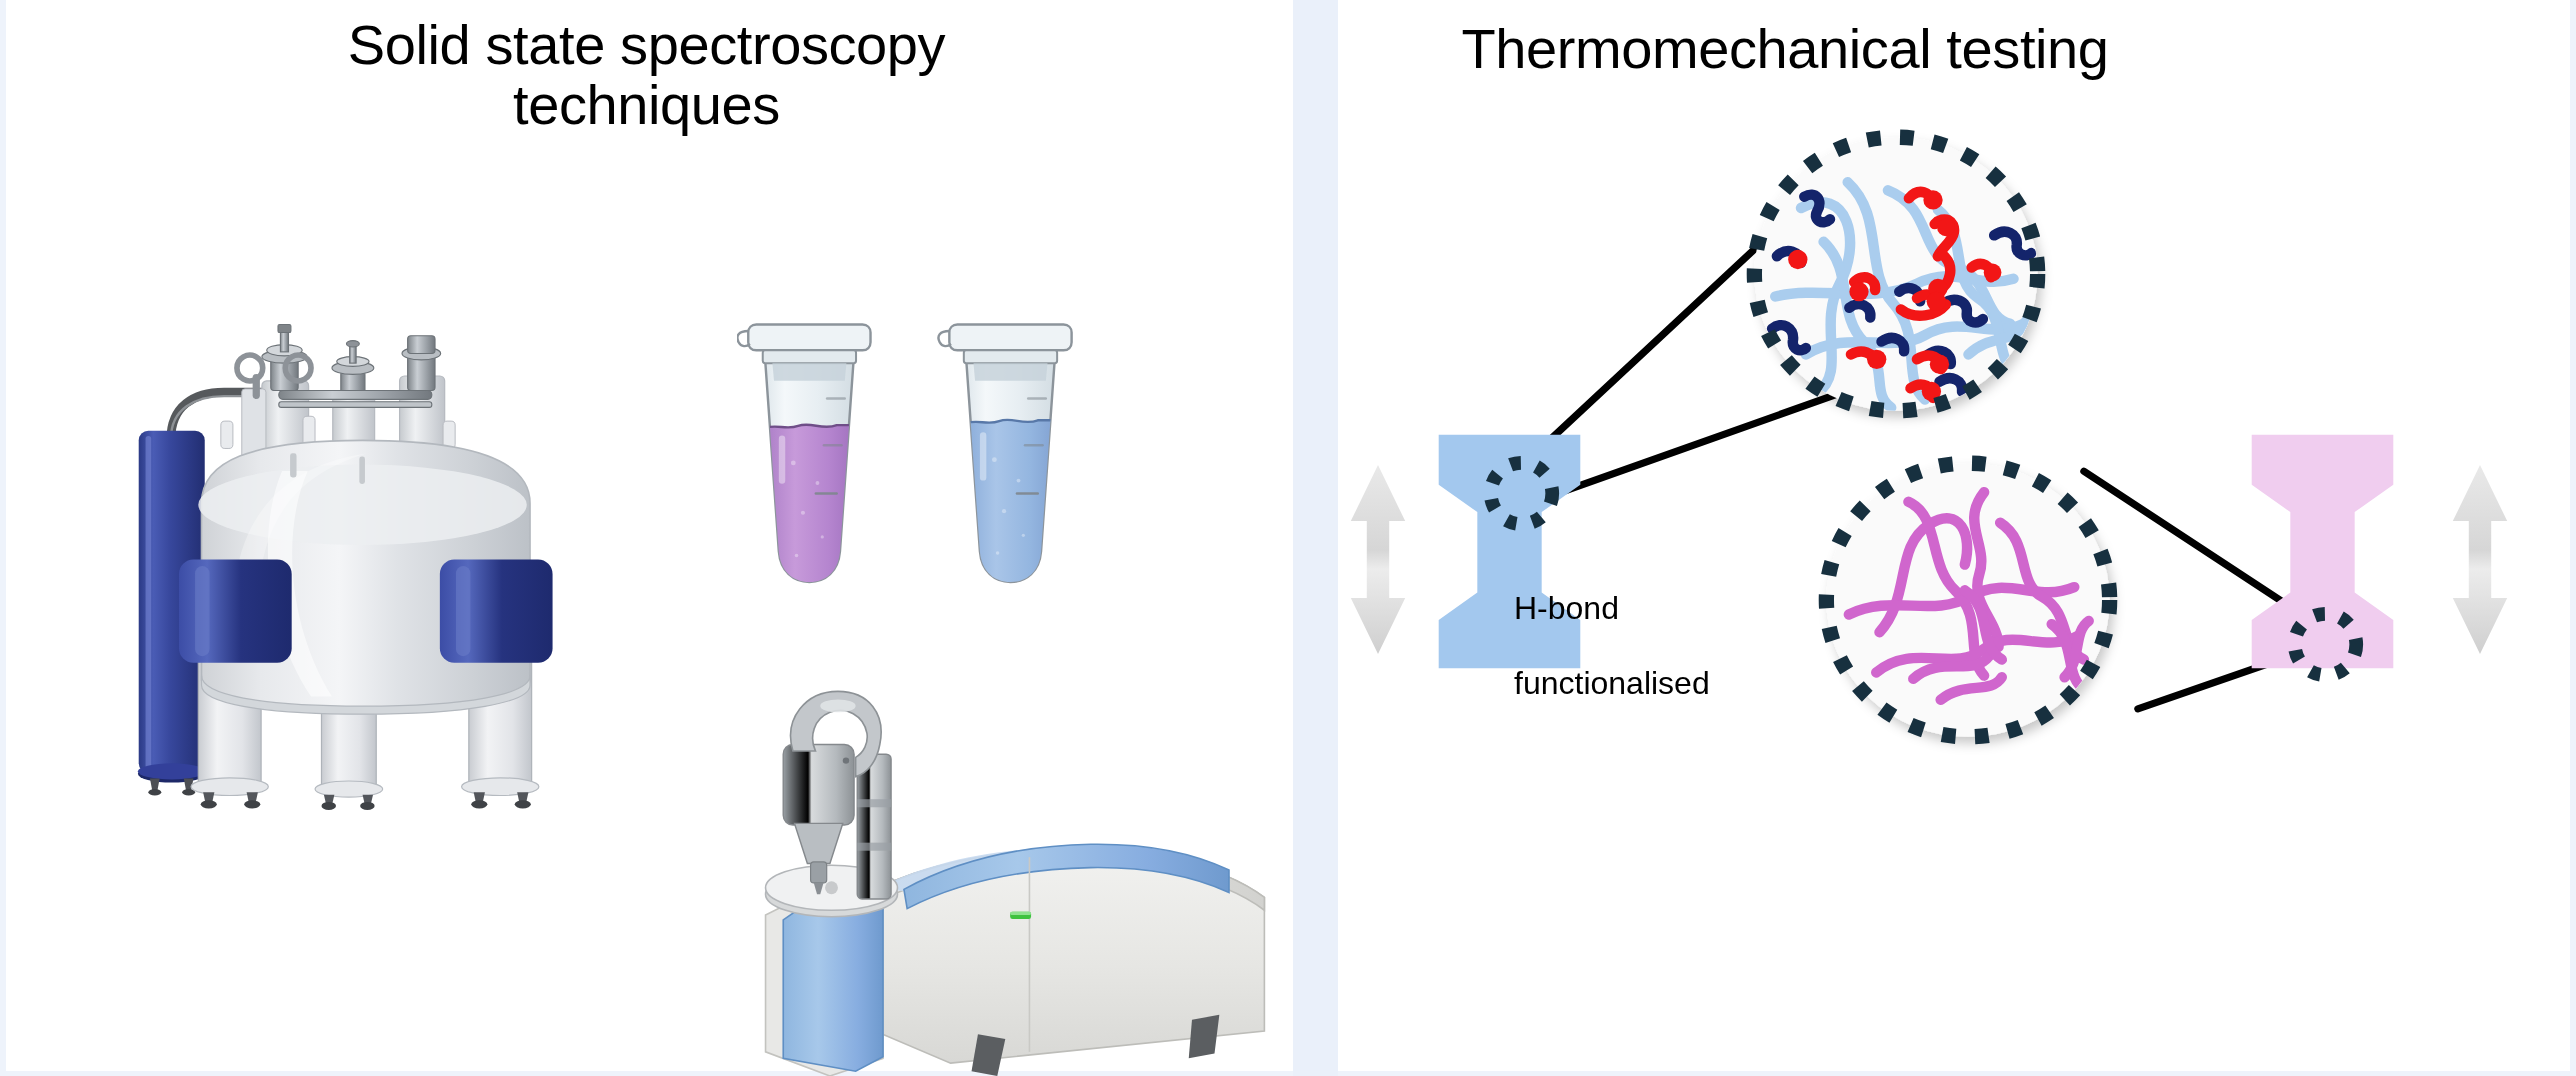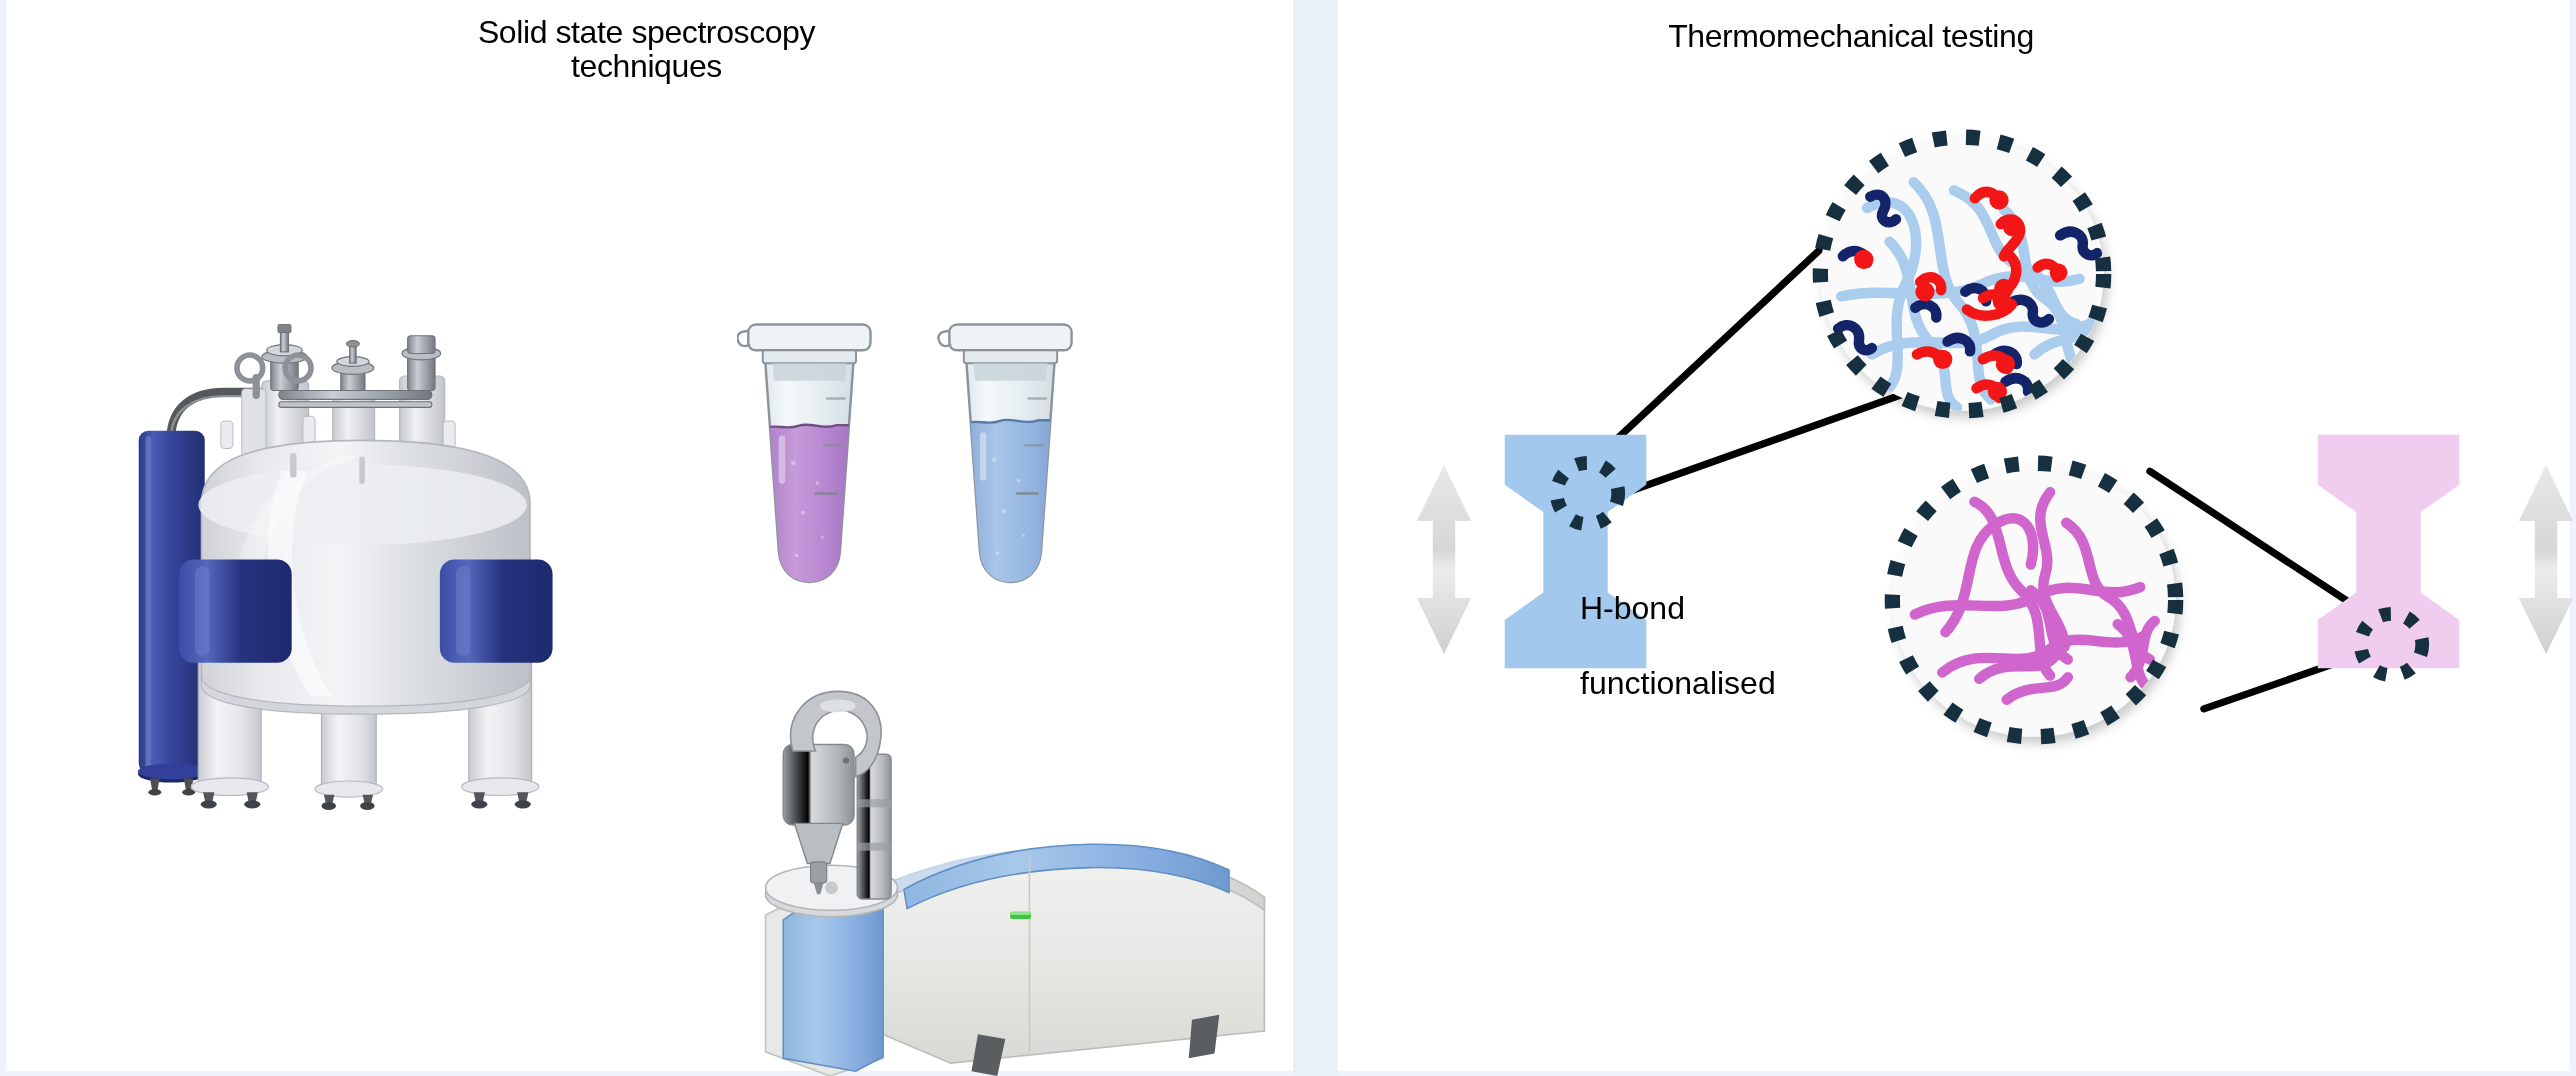--- a/index.html
+++ b/index.html
@@ -19,26 +19,26 @@
 
   
   .divider{
     position:absolute;left:1293px;top:0;width:45px;height:1077px;
     background:#eaf0fa;
   }
 
   
   .panel{position:absolute;top:0;height:1077px;}
   .panel-left{left:0;width:1293px;}
-  .panel-right{left:1338px;width:1026px;}
+  .panel-right{left:1272px;width:1026px;}
 
   .panel-title{
     position:absolute;left:0;width:100%;
     text-align:center;color:#000;
-    font-size:32px;line-height:1.08;font-weight:400;
+    font-size:56px;line-height:1.08;font-weight:400;
     letter-spacing:-0.4px;
   }
   .panel-left .panel-title{top:14.5px;}
   .panel-right .panel-title{top:19.3px;}
 
   
   .art{position:absolute;}
   .cryostat{left:121px;top:318px;width:467px;height:612px;}
   .tubes{left:737px;top:310px;width:370px;height:338px;}
   .ftir{left:688px;top:656px;width:596px;height:420px;}

